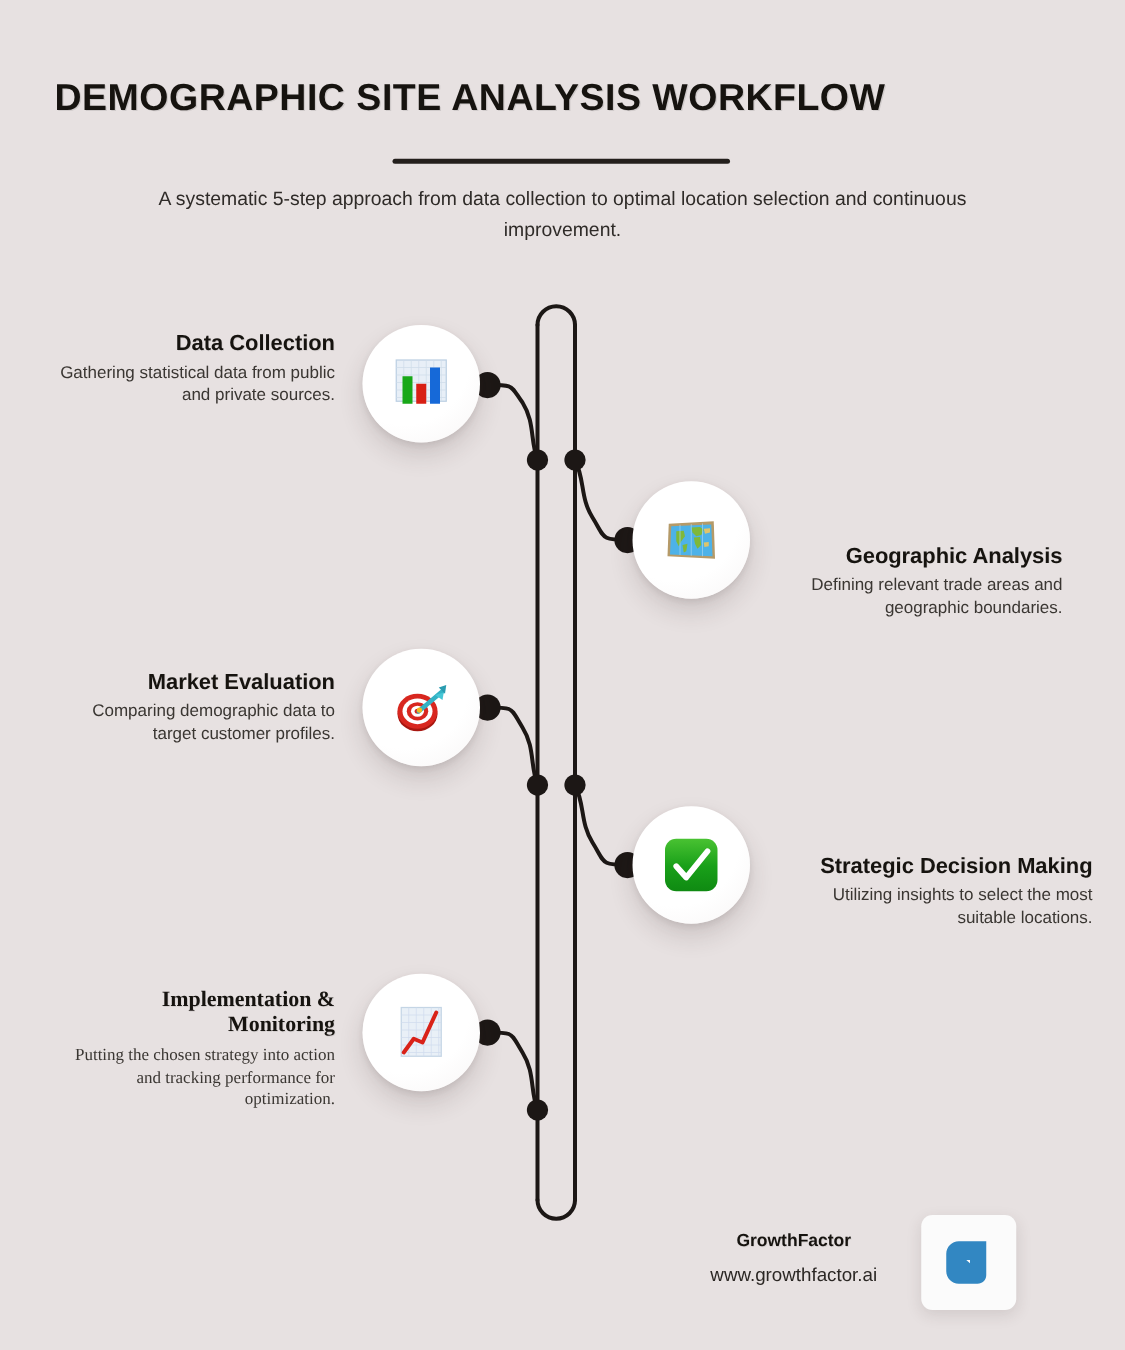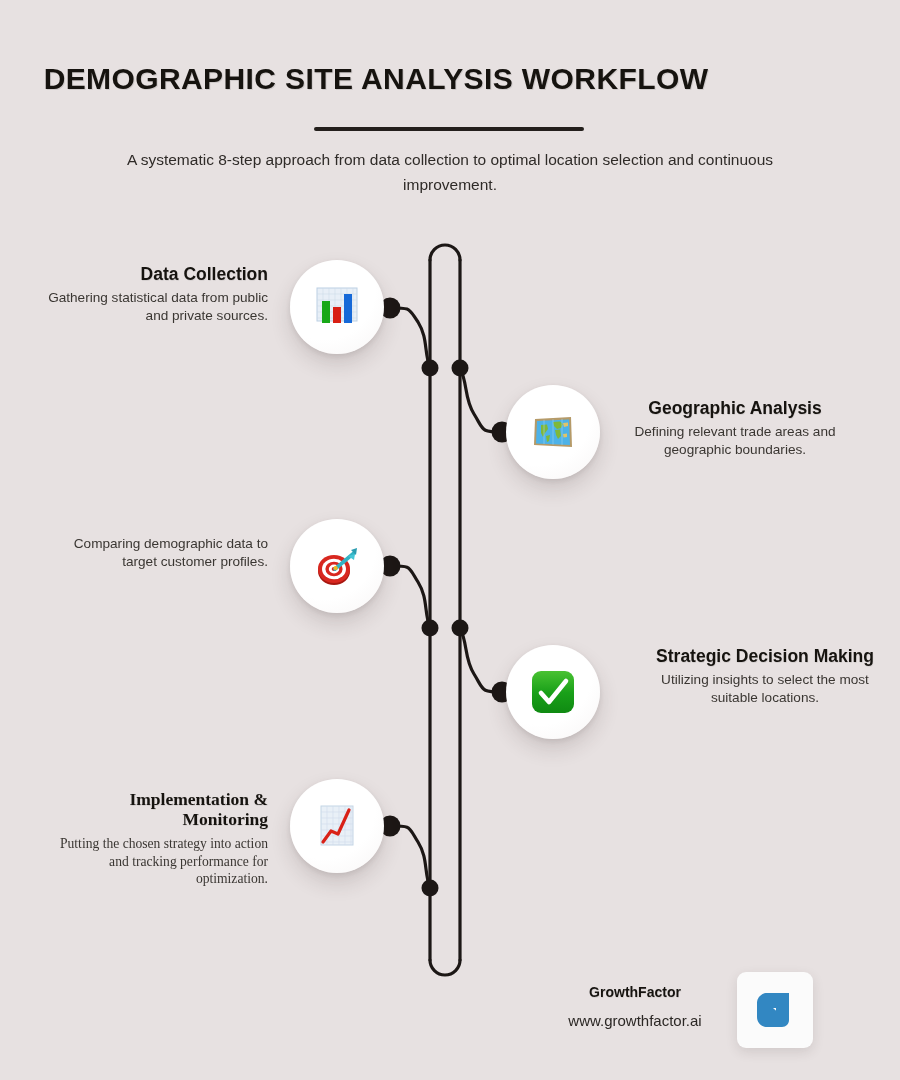--- a/index.html
+++ b/index.html
@@ -37,21 +37,21 @@
     position:absolute; width:94px; height:94px; border-radius:50%;
     background:radial-gradient(circle at 36% 30%, #ffffff 0%, #ffffff 58%, #f7f5f5 100%);
     box-shadow:0 10px 20px rgba(60,45,45,.16), 0 2px 5px rgba(60,45,45,.10);
     display:flex; align-items:center; justify-content:center;
   }
   .step-icon{ width:52px; height:52px; display:block; }
 
   
   .step-text{ position:absolute; }
   .step-text.left{ text-align:right; }
-  .step-text.right{ text-align:center; }
+  .step-text.right{ text-align:right;margin-top:36px; }
   .step-title{
     font-size:17.5px; font-weight:bold; color:#16130f; line-height:1.17;
     text-shadow:.5px .5px 0 rgba(0,0,0,.08);
     margin-bottom:5px;
   }
   .step-desc{ font-size:13.6px; color:#3a3632; line-height:1.30; }
 
   
   #footer-brand{ position:absolute; left:540px; top:984px; width:190px; text-align:center; }
   #brand-name{ font-size:14px; font-weight:bold; color:#16130f; margin-bottom:12px;
@@ -63,21 +63,21 @@
     box-shadow:0 4px 12px rgba(60,45,45,.13);
     display:flex; align-items:center; justify-content:center;
   }
 </style>
 </head>
 <body>
 
 <div id="header">
   <div id="page-title">DEMOGRAPHIC SITE ANALYSIS WORKFLOW</div>
   <div id="title-divider"></div>
-  <div id="subtitle">A systematic 8-step approach from data collection to optimal location selection and continuous improvement.</div>
+  <div id="subtitle">A systematic 5-step approach from data collection to optimal location selection and continuous improvement.</div>
 </div>
 
 <svg id="connector-svg" viewBox="0 0 900 1080" xmlns="http://www.w3.org/2000/svg">
   <g fill="none" stroke="#1c1715" stroke-width="3.2" stroke-linecap="round">
 
     <path d="M 430 260 L 430 960"></path>
     <path d="M 460 260 L 460 960"></path>
     <path d="M 430 260 A 15 15 0 0 1 460 260"></path>
     <path d="M 430 960 A 15 15 0 0 0 460 960"></path>
 
@@ -156,20 +156,21 @@
     <ellipse cx="23" cy="29" rx="8.6" ry="7.3" fill="#d8271f"></ellipse>
     <ellipse cx="23" cy="29" rx="5.2" ry="4.4" fill="#ffffff"></ellipse>
     <ellipse cx="23" cy="29" rx="2.3" ry="2" fill="#d8271f"></ellipse>
     <path d="M24 29 L43 13" stroke="#33b2c4" stroke-width="3.6" stroke-linecap="round" fill="none"></path>
     <path d="M40 10 L46 8 L45 15 Z" fill="#2a9cb0"></path>
     <path d="M37 16 L44 14 L43 20 Z" fill="#45c6d6"></path>
     <circle cx="24.6" cy="28" r="2.1" fill="#f5b81a"></circle>
   </svg>
 </div>
 <div class="step-text left" style="left:40px;top:535px;width:228px;">
+  <div class="step-title">Market Evaluation</div>
   <div class="step-desc">Comparing demographic data to target customer profiles.</div>
 </div>
 
 <div class="step-circle" style="left:506px;top:645px;">
   <svg class="step-icon" viewBox="0 0 52 52">
     <defs>
       <linearGradient id="gchk" x1="0" y1="0" x2="0" y2="1">
         <stop offset="0%" stop-color="#49c232"></stop>
         <stop offset="52%" stop-color="#19a019"></stop>
         <stop offset="100%" stop-color="#0f8a12"></stop>

